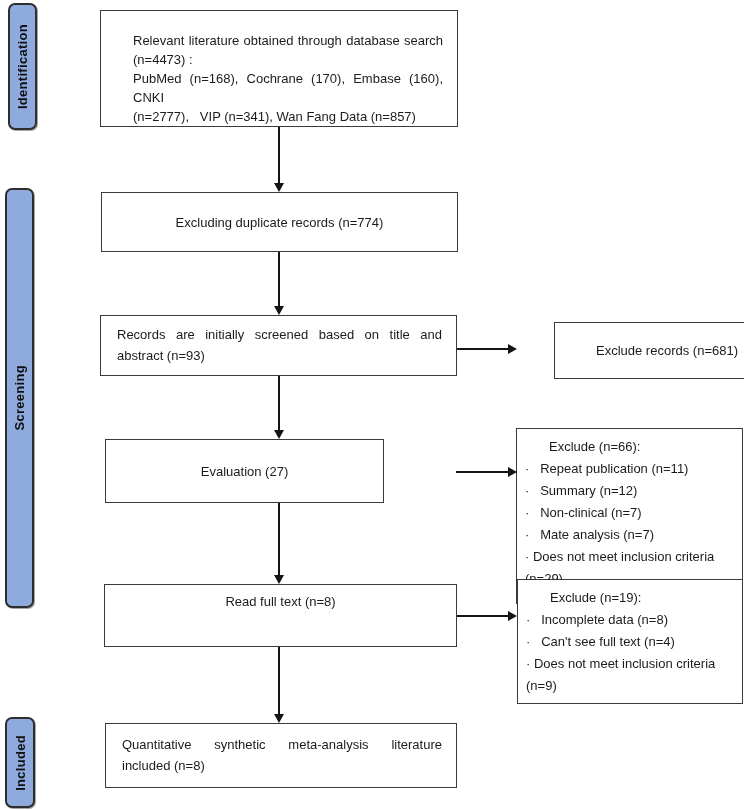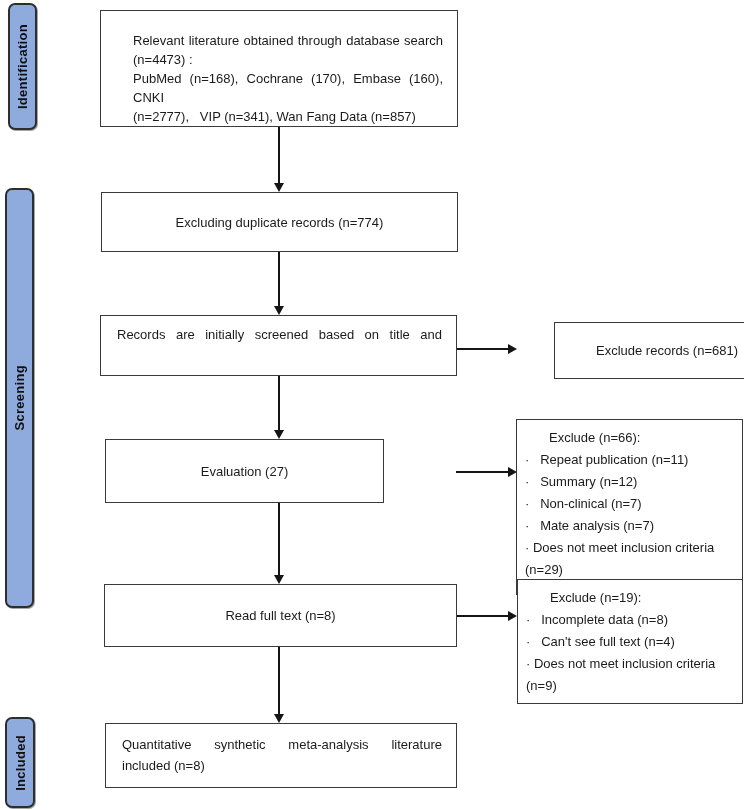--- a/index.html
+++ b/index.html
@@ -19,21 +19,21 @@
     writing-mode:vertical-rl; transform:rotate(180deg);
     font-weight:bold; font-size:13px; color:#101010; letter-spacing:.3px;
     white-space:nowrap;
   }
   
   .box {
     position:absolute; background:#ffffff; border:1.5px solid #3a3a3a;
     box-sizing:border-box; overflow:hidden;
   }
   .center { display:flex; align-items:center; justify-content:center; text-align:center; }
-  .topcenter { display:flex; justify-content:center; align-items:flex-start; padding-top:23px; text-align:center; }
+  .topcenter { display:flex; justify-content:center; align-items:flex-start; padding-top:9px; text-align:center; }
   .para1 { padding:20px 14px 0 32px; line-height:19px; }
   .para2 { padding:8px 14px 16px 16px; line-height:21px; }
   .para3 { padding:10px 14px 0 16px; line-height:21px; }
   .xbox  { padding:7px 5px 0 8px; line-height:22px; }
   .xtitle{ padding-left:24px; white-space:pre; }
   .line  { white-space:pre; }
   .just  { white-space:normal; text-align:justify; text-align-last:justify; }
   
   .varrow { position:absolute; width:10px; }
   .varrow .shaft { position:absolute; left:4px; top:0; width:2px; background:#151515; }
@@ -67,40 +67,41 @@
       <div class="line just">PubMed (n=168), Cochrane (170), Embase (160), CNKI</div>
       <div class="line">(n=2777),   VIP (n=341), Wan Fang Data (n=857)</div>
     </div>
 
   <div class="box center" style="left:101px; top:192px; width:357px; height:60px;">
     <span>Excluding duplicate records (n=774)</span>
   </div>
 
   <div class="box para2" style="left:100px; top:315px; width:357px; height:61px;">
       <div class="line just">Records are initially screened based on title and</div>
+      <div class="line">abstract (n=93)</div>
     </div>
 
   <div class="box center" style="left:105px; top:439px; width:279px; height:64px;">
     <span>Evaluation (27)</span>
   </div>
 
   <div class="box topcenter" style="left:104px; top:584px; width:353px; height:63px;">
     <span>Read full text (n=8)</span>
   </div>
 
   <div class="box para3" style="left:105px; top:723px; width:352px; height:65px;">
       <div class="line just">Quantitative synthetic meta-analysis literature</div>
       <div class="line">included (n=8)</div>
     </div>
 
   <div class="box center" style="left:517px; top:322px; width:226px; height:57px;margin-left:37px;">
     <span>Exclude records (n=681)</span>
   </div>
 
-  <div class="box xbox" style="left:516px; top:419px; width:227px; height:176px;">
+  <div class="box xbox" style="left:516px; top:428px; width:227px; height:176px;">
     <div class="xtitle">Exclude (n=66):</div>
     <div>
         <div class="line">·   Repeat publication (n=11)</div>
         <div class="line">·   Summary (n=12)</div>
         <div class="line">·   Non-clinical (n=7)</div>
         <div class="line">·   Mate analysis (n=7)</div>
         <div class="line">· Does not meet inclusion criteria</div>
         <div class="line">(n=29)</div>
       </div>
   </div>

